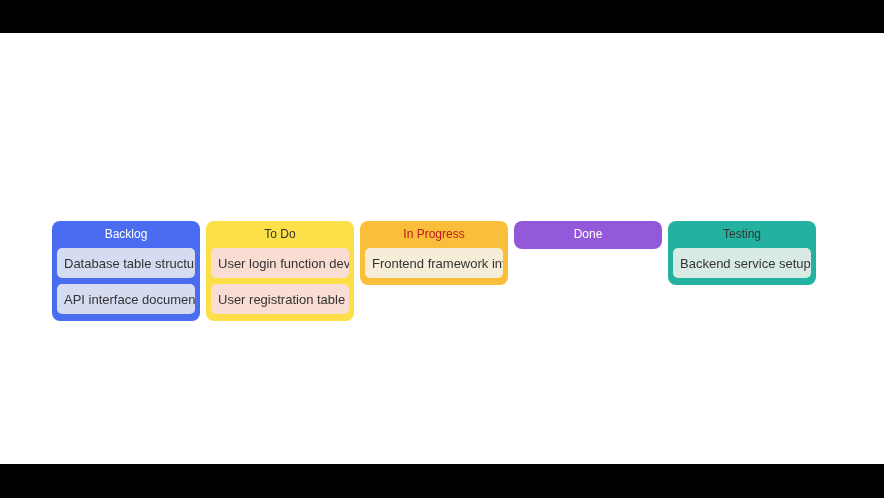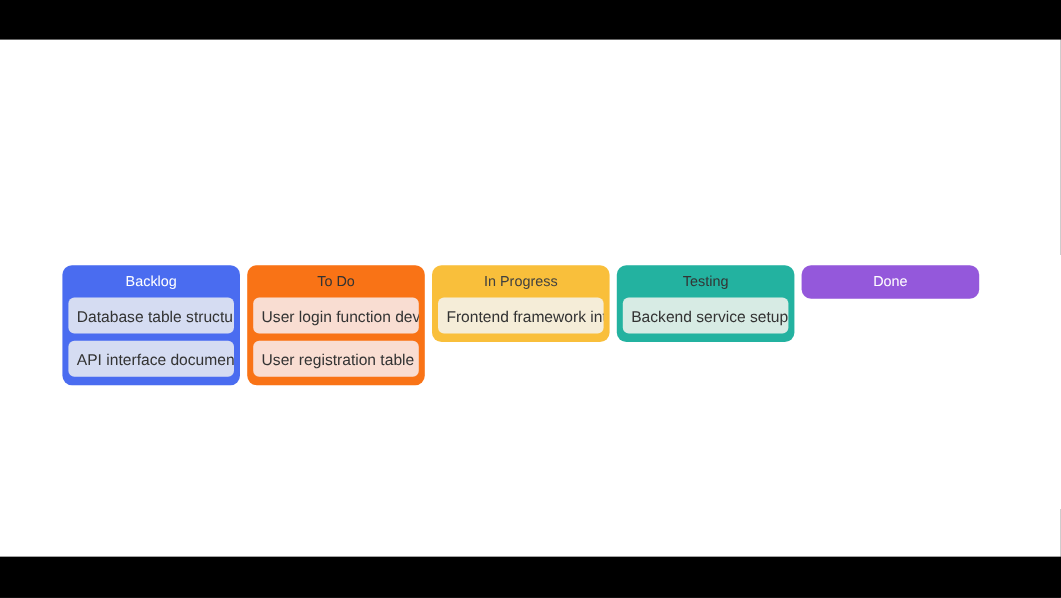--- a/index.html
+++ b/index.html
@@ -103,40 +103,40 @@
 
   <div id="page">
     <div id="board">
         <div class="column" style="background: rgb(74, 108, 240);">
           <div class="column-title" style="color: rgb(255, 255, 255);">Backlog</div>
           <div class="cards">
             <div class="card" style="background: rgb(213, 220, 242);">Database table structure design</div>
             <div class="card" style="background: rgb(213, 220, 242);">API interface documentation</div>
           </div>
         </div>
-        <div class="column" style="background: #f97316;">
+        <div class="column" style="background: #fde047;">
           <div class="column-title" style="color: rgb(51, 51, 51);">To Do</div>
           <div class="cards">
             <div class="card" style="background: rgb(249, 221, 210);">User login function development</div>
             <div class="card" style="background: rgb(249, 221, 210);">User registration table</div>
           </div>
         </div>
         <div class="column" style="background: rgb(249, 191, 59);">
-          <div class="column-title" style="color: #404040;">In Progress</div>
+          <div class="column-title" style="color: #b91c1c;">In Progress</div>
           <div class="cards">
             <div class="card" style="background: rgb(245, 237, 216);">Frontend framework integration</div>
           </div>
+        </div>
+        <div class="column" style="background: rgb(148, 88, 219);">
+          <div class="column-title" style="color: rgb(255, 255, 255);">Done</div>
         </div>
         <div class="column" style="background: rgb(35, 178, 160);">
           <div class="column-title" style="color: rgb(51, 51, 51);">Testing</div>
           <div class="cards">
             <div class="card" style="background: rgb(215, 235, 228);">Backend service setup</div>
           </div>
-        </div>
-        <div class="column" style="background: rgb(148, 88, 219);">
-          <div class="column-title" style="color: rgb(255, 255, 255);">Done</div>
         </div>
       </div>
   </div>
 
   <div id="bar-bottom"></div>
 
 </div>
 
 </body></html>

